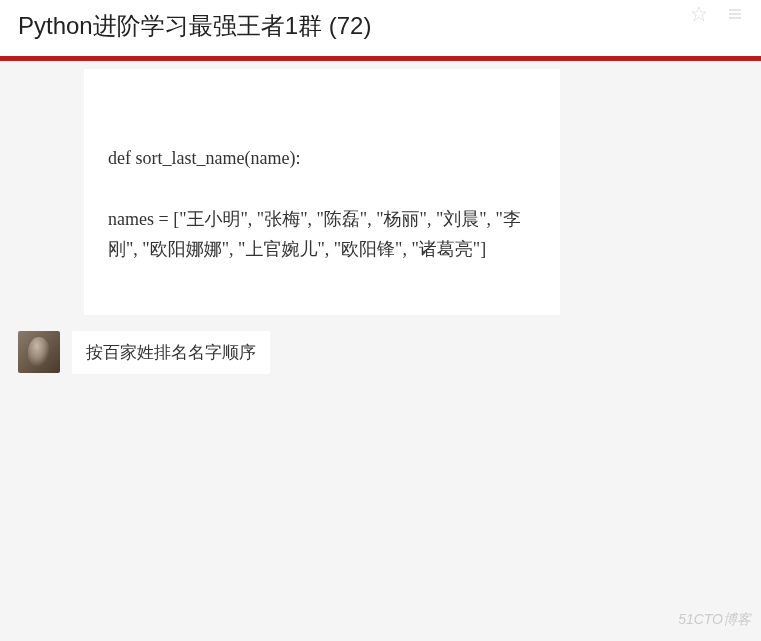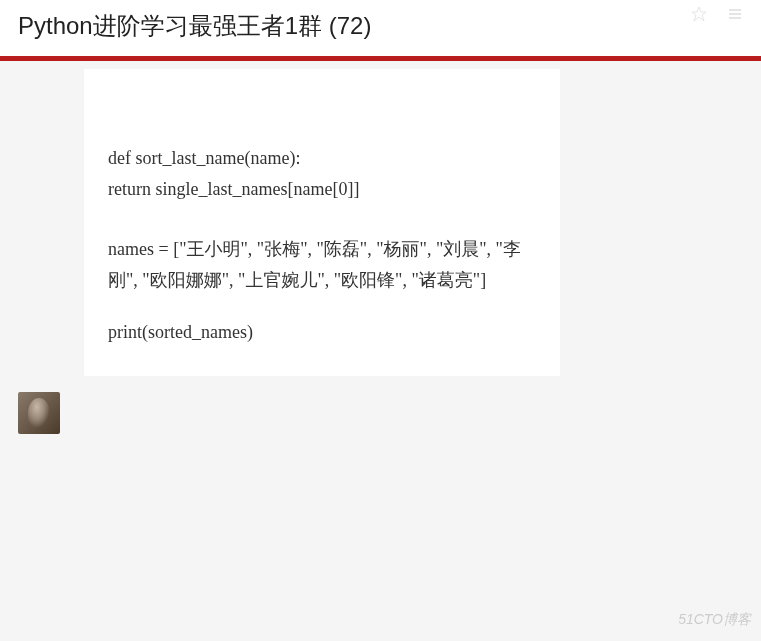--- a/index.html
+++ b/index.html
@@ -129,28 +129,27 @@
     </span>
   </div>
 </div>
 
 <div class="chat-area">
 
   <div class="code-bubble">
     <div class="truncated-top">————</div>
     <div style="height:30px"></div>
     <div class="code-line">def sort_last_name(name):</div>
-    <div class="code-line">return single_last_names[name[0]]</div>
     <div style="height:30px"></div>
     <div class="code-line">names = ["王小明", "张梅", "陈磊", "杨丽", "刘晨", "李刚", "欧阳娜娜", "上官婉儿", "欧阳锋", "诸葛亮"]</div>
     <div style="height:22px"></div>
-    <div class="code-line">print(sorted_names)</div>
   </div>
 
   <div class="msg2">
     <div class="msg2-row">
       <div class="avatar"></div>
+      <div class="text-bubble">按百家姓排名名字顺序</div>
     </div>
   </div>
 
 </div>
 
 <div class="watermark">51CTO博客</div>
 
 </body></html>

